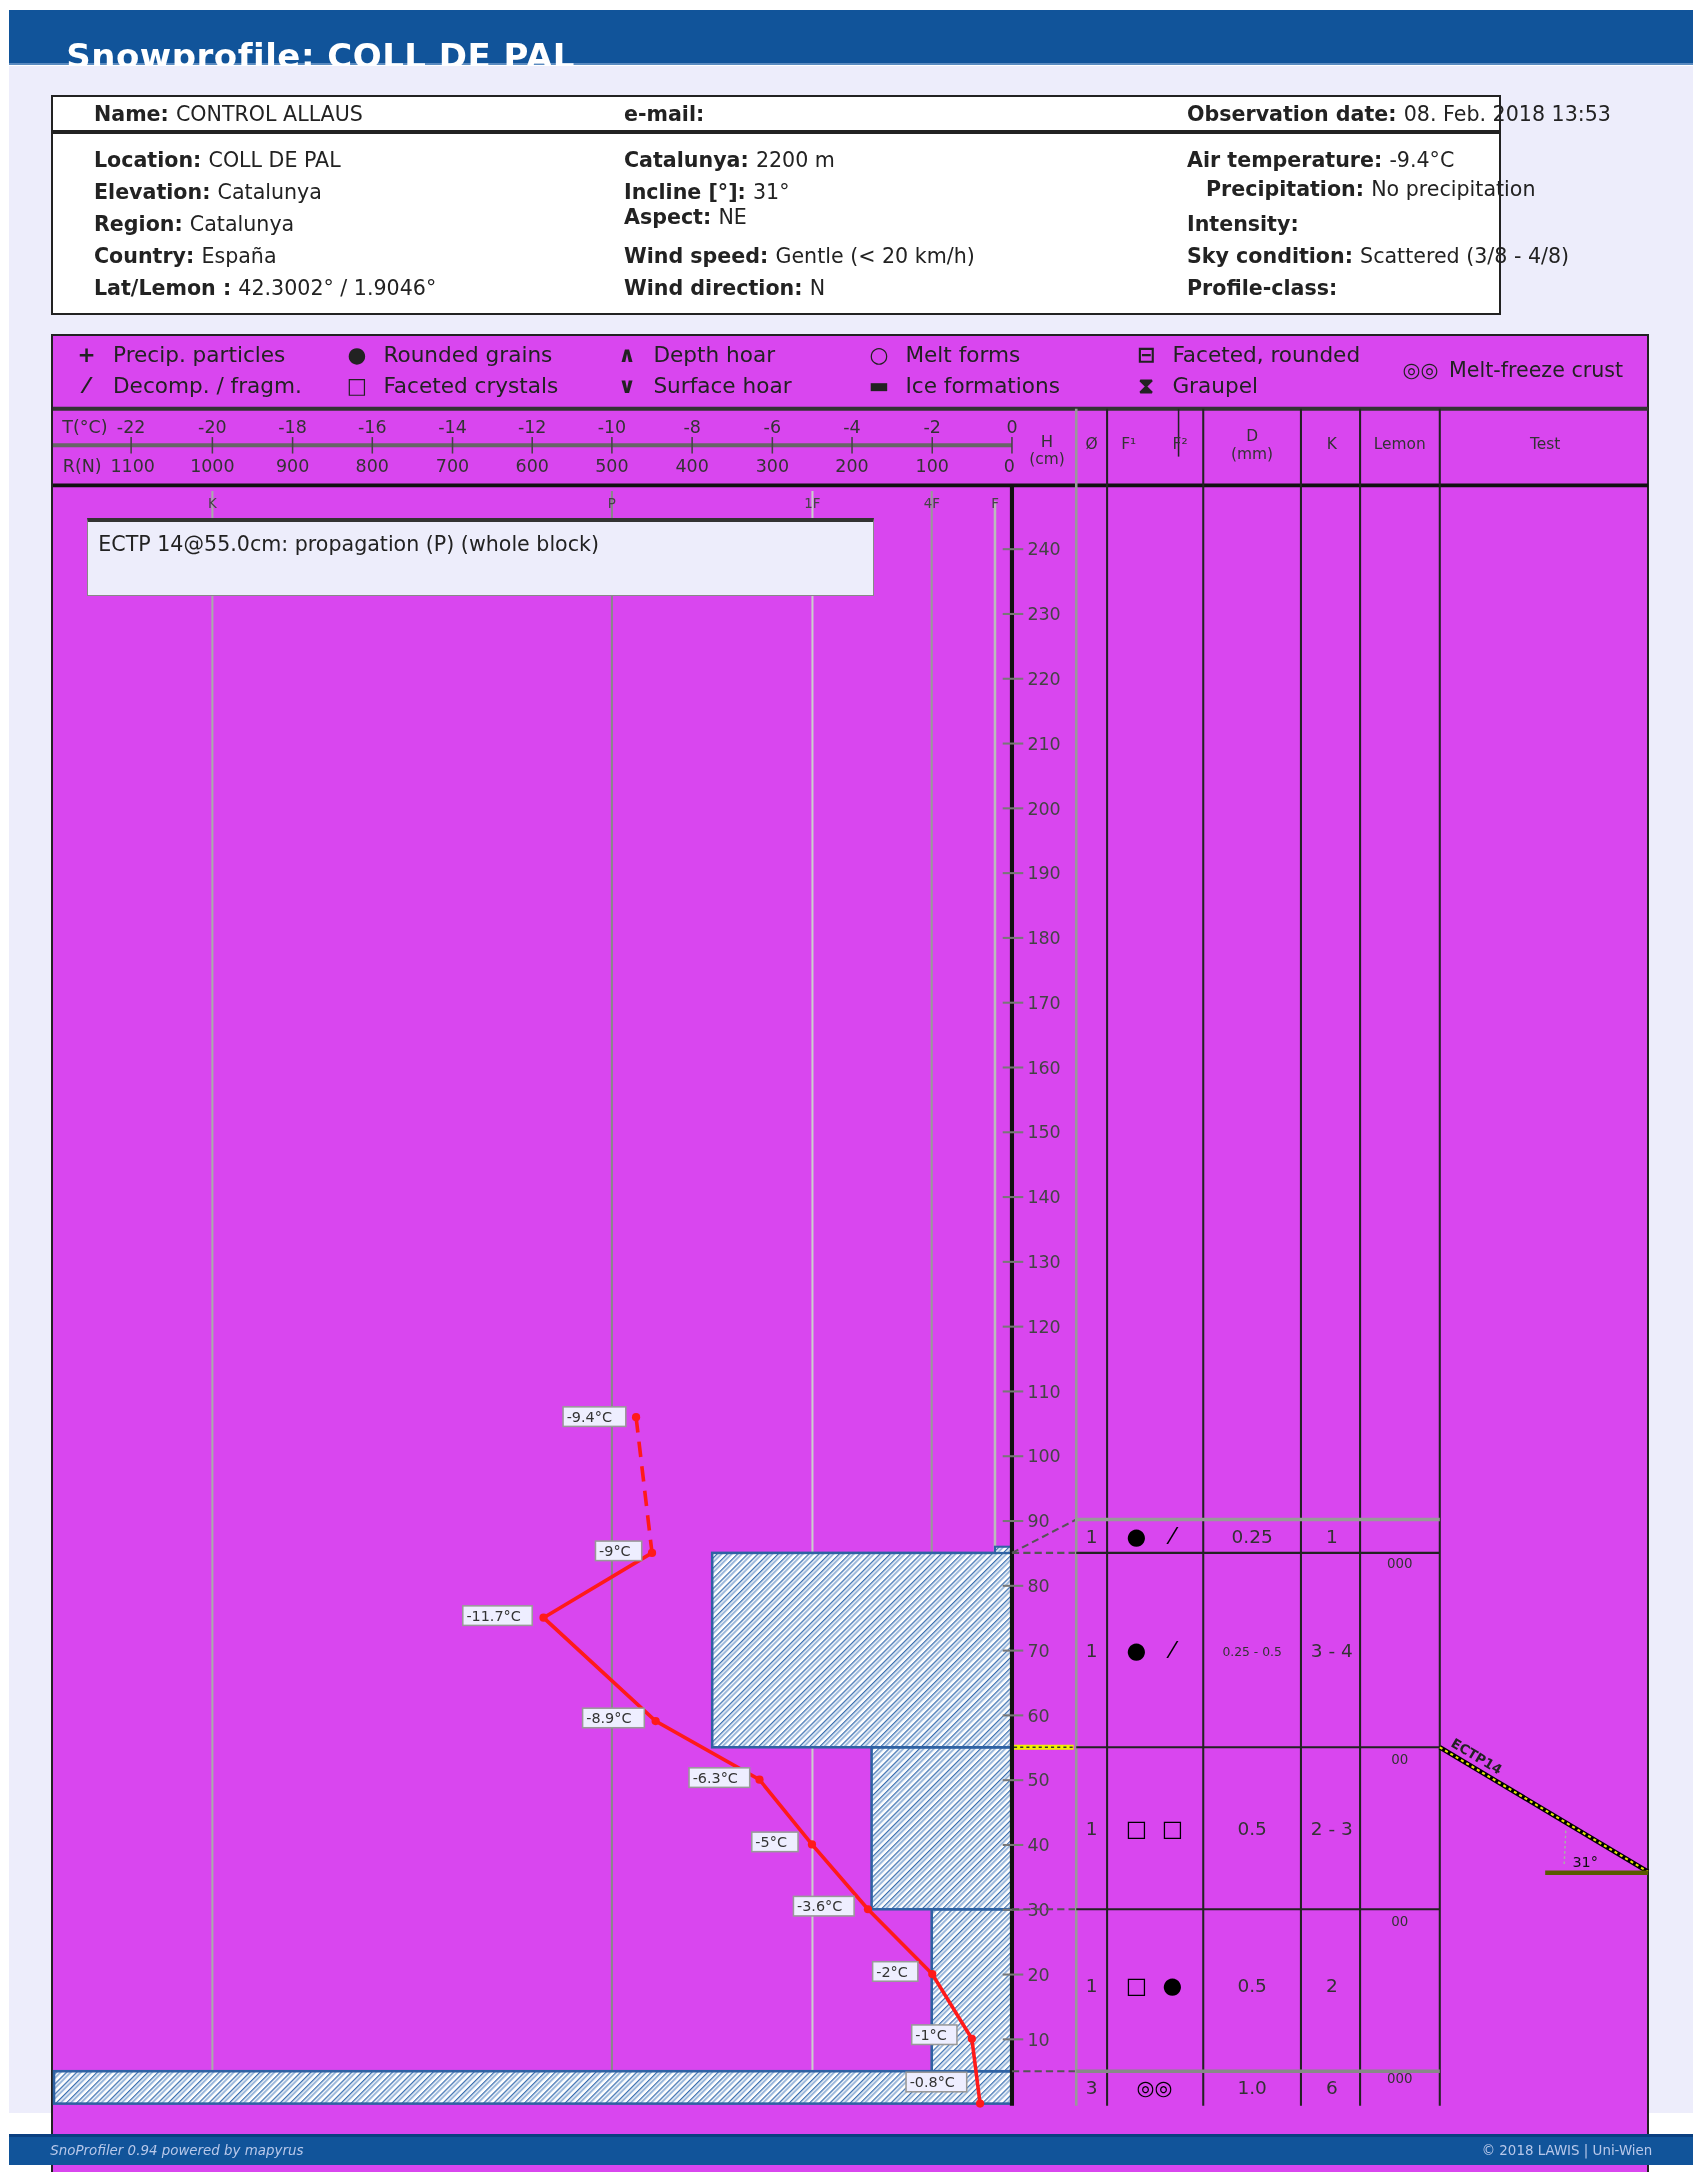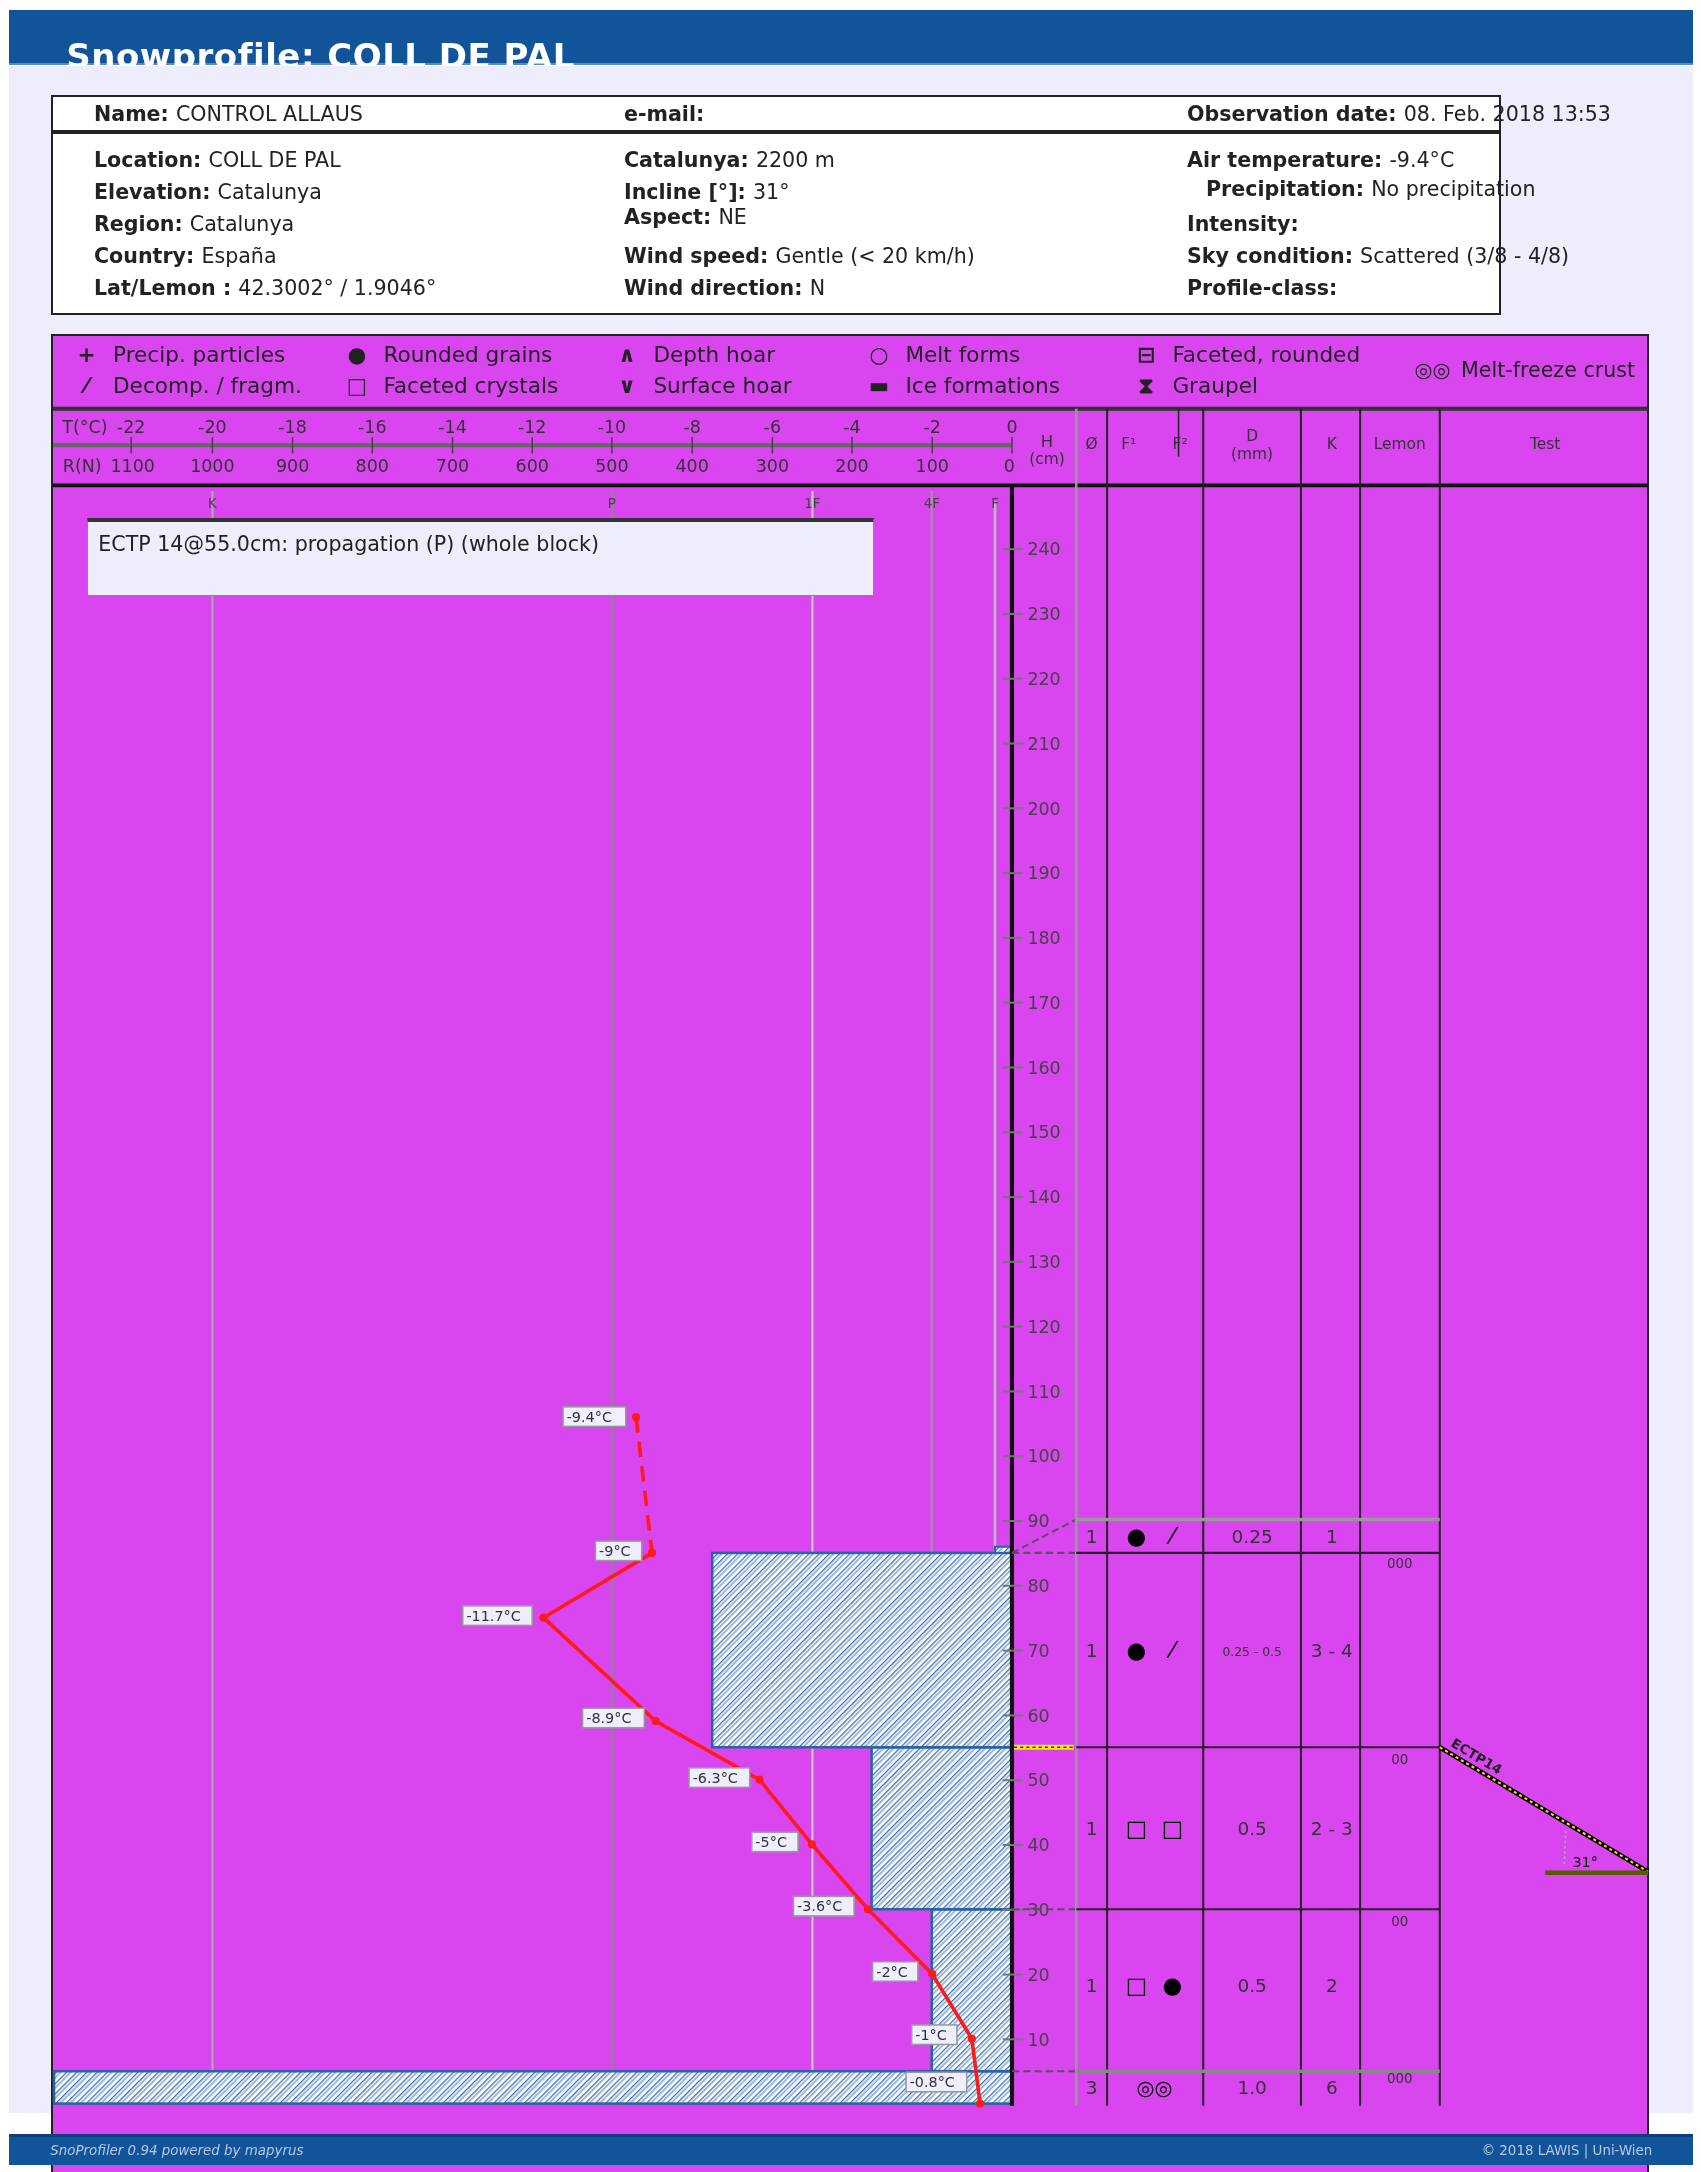--- a/index.html
+++ b/index.html
@@ -63,21 +63,21 @@
   <div class="leg-item" style="left:20.6px;top:6.2px;"><span class="leg-sym">+</span><span>Precip. particles</span></div>
   <div class="leg-item" style="left:291px;top:6.2px;"><span class="leg-sym">●</span><span>Rounded grains</span></div>
   <div class="leg-item" style="left:561px;top:6.2px;"><span class="leg-sym">∧</span><span>Depth hoar</span></div>
   <div class="leg-item" style="left:813px;top:6.2px;"><span class="leg-sym">○</span><span>Melt forms</span></div>
   <div class="leg-item" style="left:1080px;top:6.2px;"><span class="leg-sym">⊟</span><span>Faceted, rounded</span></div>
   <div class="leg-item" style="left:20.6px;top:37px;"><span class="leg-sym">⁄</span><span>Decomp. / fragm.</span></div>
   <div class="leg-item" style="left:291px;top:37px;"><span class="leg-sym">□</span><span>Faceted crystals</span></div>
   <div class="leg-item" style="left:561px;top:37px;"><span class="leg-sym">∨</span><span>Surface hoar</span></div>
   <div class="leg-item" style="left:813px;top:37px;"><span class="leg-sym">▬</span><span>Ice formations</span></div>
   <div class="leg-item" style="left:1080px;top:37px;"><span class="leg-sym">⧗</span><span>Graupel</span></div>
-  <div class="leg-item" style="left:1342px;top:21.6px;font-size:20.6px;margin-left:12px;"><span class="leg-sym" style="width:51px;margin-right:3.1px;">◎◎</span><span>Melt-freeze crust</span></div>
+  <div class="leg-item" style="left:1342px;top:21.6px;font-size:20.6px;"><span class="leg-sym" style="width:51px;margin-right:3.1px;">◎◎</span><span>Melt-freeze crust</span></div>
 </div>
 
 <svg width="1701" height="2172" viewBox="0 0 3308 4224" style="position:absolute;left:0;top:0;">
   <defs>
     <pattern id="hatch" patternUnits="userSpaceOnUse" width="14" height="14" patternTransform="rotate(45)">
       <rect width="14" height="14" fill="#ffffff"></rect>
       <line x1="0" y1="0" x2="0" y2="14" stroke="#3a6fb0" stroke-width="5"></line>
       <line x1="7" y1="0" x2="7" y2="14" stroke="#9bb8dc" stroke-width="4"></line>
     </pattern>
   </defs>

